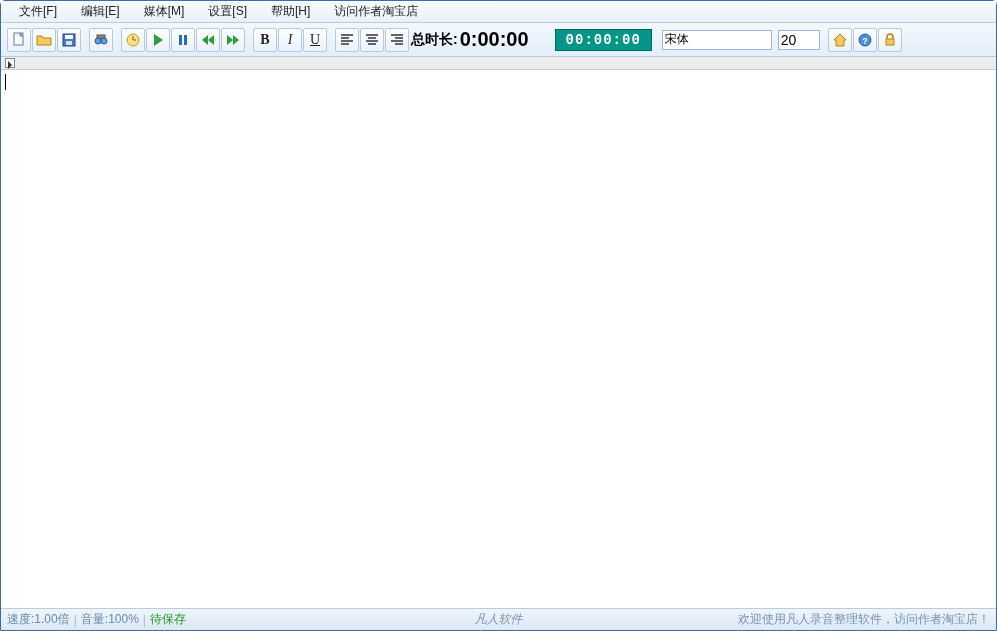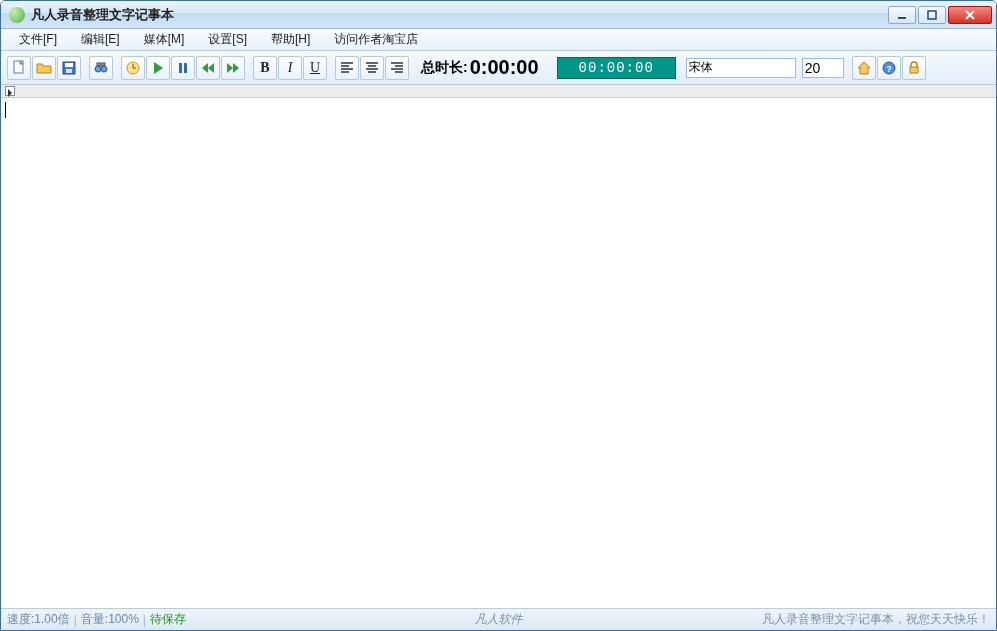--- a/index.html
+++ b/index.html
@@ -79,25 +79,25 @@
   border: 1px solid #b7c9dd;
   background: linear-gradient(to bottom,#fff,#e8f1fa);
   border-radius: 2px;
   display:flex; align-items:center; justify-content:center;
   cursor:pointer;
   flex-shrink: 0;
 }
 .tb-sep { width: 4px; height: 24px; }
 .tb-group { display:flex; gap:1px; }
 .tb-btn svg { width:16px; height:16px; }
-.totallen-label { font-weight:bold; color:#000; margin-left:10px; font-size:14px;}
+.totallen-label { font-weight:bold; color:#000; font-size:14px;}
 .totallen-value { font-weight:bold; color:#000; font-size:20px;}
 .timecode {
   background:#009688; color:#fff; font-family: "Courier New", monospace;
-  font-weight:normal; font-size:14px; padding:2px 21px; margin-left:16px;
+  font-weight:bold; font-size:14px; padding:2px 10px; margin-left:24px;
   letter-spacing:1px; border:1px solid #00695c;
 }
 .font-select {
   margin-left:8px; font-size:12px; padding:1px 2px;
   border:1px solid #9db8d8; background:#fff; width:110px; height:20px;font-family:Liberation Serif, serif;
 }
 .size-select {
   margin-left:4px; font-size:14px; padding:1px 2px;
   border:1px solid #9db8d8; background:#fff; width:42px; height:20px;
 }
@@ -149,41 +149,20 @@
 
 .tb-btn.fmt { font-family: "Times New Roman", serif; font-size:14px; font-weight:bold; color:#222;}
 .tb-btn.fmt.i { font-style:italic; font-weight:normal;}
 .tb-btn.fmt.u { text-decoration:underline; font-weight:normal;}
 </style>
 </head>
 <body>
 
 <div class="window">
 
-  <div class="titlebar">
-    <div class="app-icon"></div>
-    <div class="title-text">凡人录音整理文字记事本</div>
-    <div class="spacer"></div>
-    <div class="winbtn">
-      <svg viewBox="0 0 12 12">
-          <line x1="2" y1="9" x2="10" y2="9" stroke-width="2"></line>
-        </svg>
-    </div>
-    <div class="winbtn">
-      <svg viewBox="0 0 12 12">
-          <rect x="2" y="2" width="8" height="8" fill="none" stroke-width="1.5"></rect>
-        </svg>
-    </div>
-    <div class="winbtn close">
-      <svg viewBox="0 0 12 12">
-          <line x1="2" y1="2" x2="10" y2="10" stroke-width="2"></line>
-          <line x1="10" y1="2" x2="2" y2="10" stroke-width="2"></line>
-        </svg>
-    </div>
-  </div>
 
   <div class="menubar">
     <div class="menu-item">文件[F]</div>
     <div class="menu-item">编辑[E]</div>
     <div class="menu-item">媒体[M]</div>
     <div class="menu-item">设置[S]</div>
     <div class="menu-item">帮助[H]</div>
     <div class="menu-item">访问作者淘宝店</div>
   </div>
 
@@ -325,16 +304,16 @@
     <div class="caret"></div>
   </div>
 
   <div class="statusbar" style="position:relative;">
     <span>速度:1.00倍</span>
     <span class="sb-sep">|</span>
     <span>音量:100%</span>
     <span class="sb-sep">|</span>
     <span class="pending">待保存</span>
     <span class="brand">凡人软件</span>
-    <span class="greeting">凡人录音整理文字记事本，祝您天天快乐！</span>
+    <span class="greeting">欢迎使用凡人录音整理软件，访问作者淘宝店！</span>
   </div>
 
 </div>
 
 </body></html>

